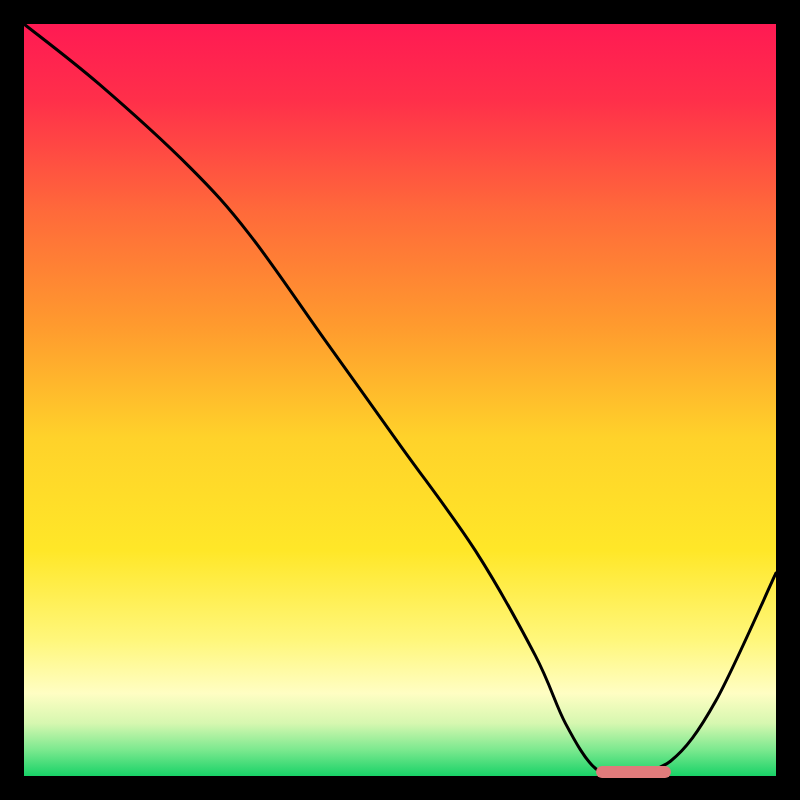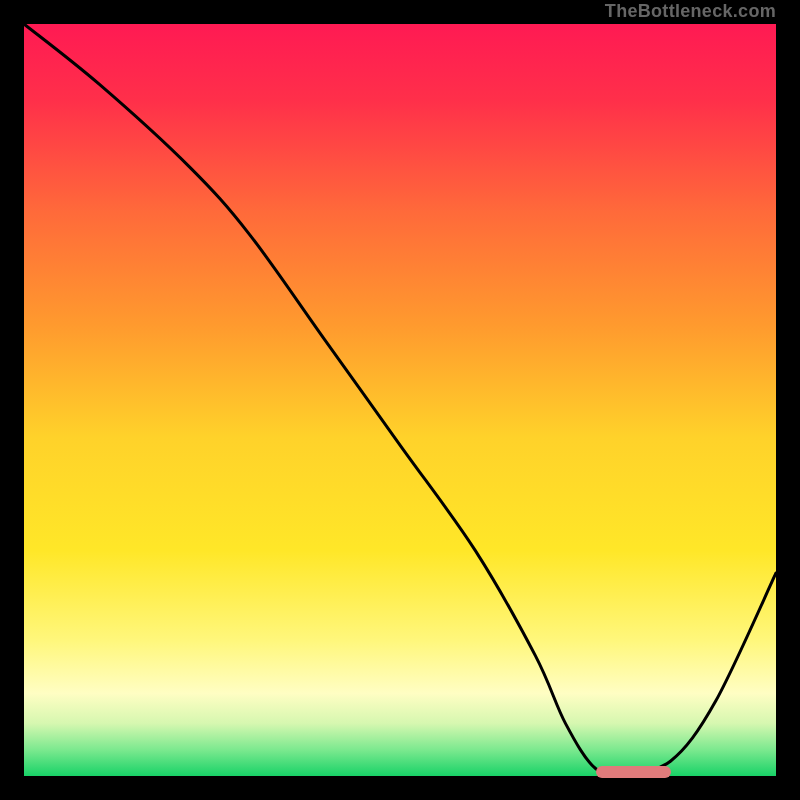--- a/index.html
+++ b/index.html
@@ -85,14 +85,13 @@
       <rect x="0" y="0" width="752" height="752" fill="url(#g)"></rect>
     </svg>
 
     <svg class="curve-svg" viewBox="0 0 752 752" preserveAspectRatio="none">
       <path id="curve-path" d="M 0,0 C 12.533333333333333,10.026666666666662 47.626666666666665,36.346666666666636 75.2,60.15999999999997 C 102.77333333333334,83.9733333333333 140.37333333333333,117.81333333333332 165.44,142.88 C 190.50666666666666,167.9466666666667 203.04,181.73333333333338 225.6,210.56000000000006 C 248.16,239.38666666666674 275.73333333333335,280.7466666666667 300.8,315.84000000000003 C 325.8666666666667,350.93333333333334 350.93333333333334,386.0266666666667 376,421.12 C 401.06666666666666,456.2133333333333 428.64,491.3066666666667 451.2,526.4 C 473.76,561.4933333333333 496.32000000000005,602.8533333333332 511.36,631.68 C 526.4,660.5066666666667 531.4133333333333,680.56 541.4399999999999,699.36 C 551.4666666666666,718.1600000000001 561.4933333333333,736.3333333333334 571.52,744.48 C 581.5466666666666,752.6266666666667 589.0666666666667,749.4933333333333 601.6,748.24 C 614.1333333333333,746.9866666666667 631.6800000000001,748.8666666666667 646.72,736.96 C 661.76,725.0533333333334 674.2933333333334,708.1333333333333 691.84,676.8 C 709.3866666666667,645.4666666666666 741.9733333333334,570.2666666666667 752,548.96" fill="none" stroke="#000000" stroke-width="3" stroke-linejoin="round" stroke-linecap="round"></path>
     </svg>
 
     <div class="marker" id="marker" style="left: 571.52px; width: 75.2px; top: 742.24px; background: rgb(224, 123, 123);"></div>
   </div>
 
-  <div class="watermark">TheBottleneck.com</div>
 </div>
 
 </body></html>

